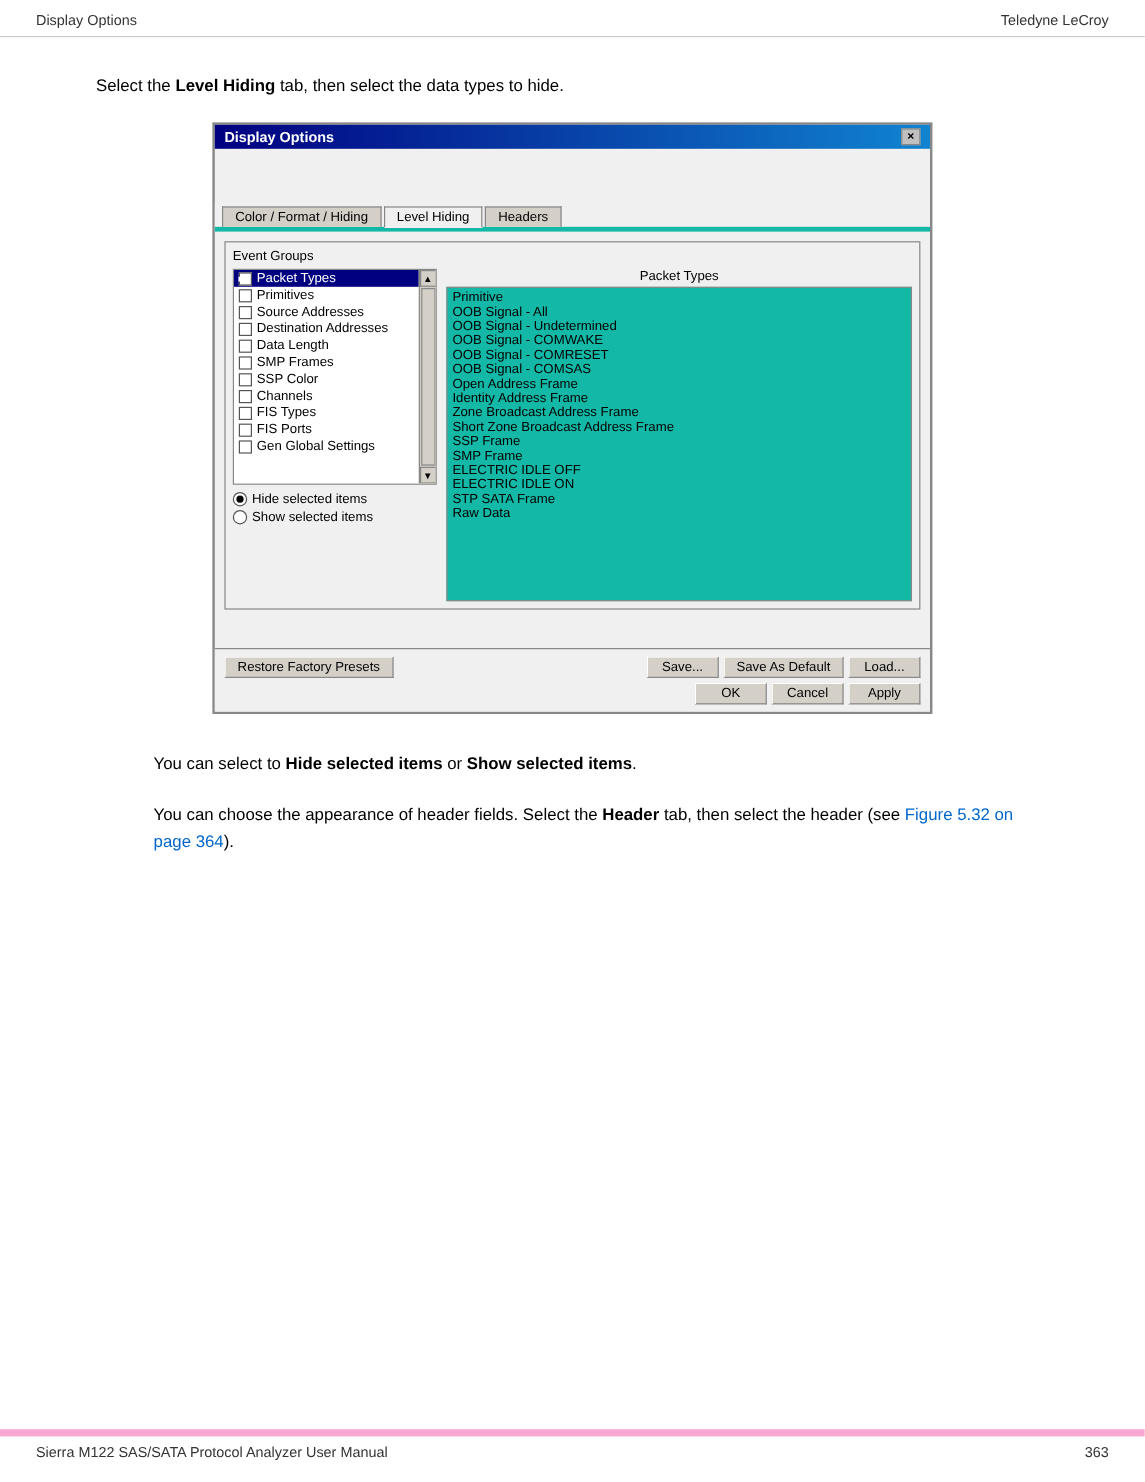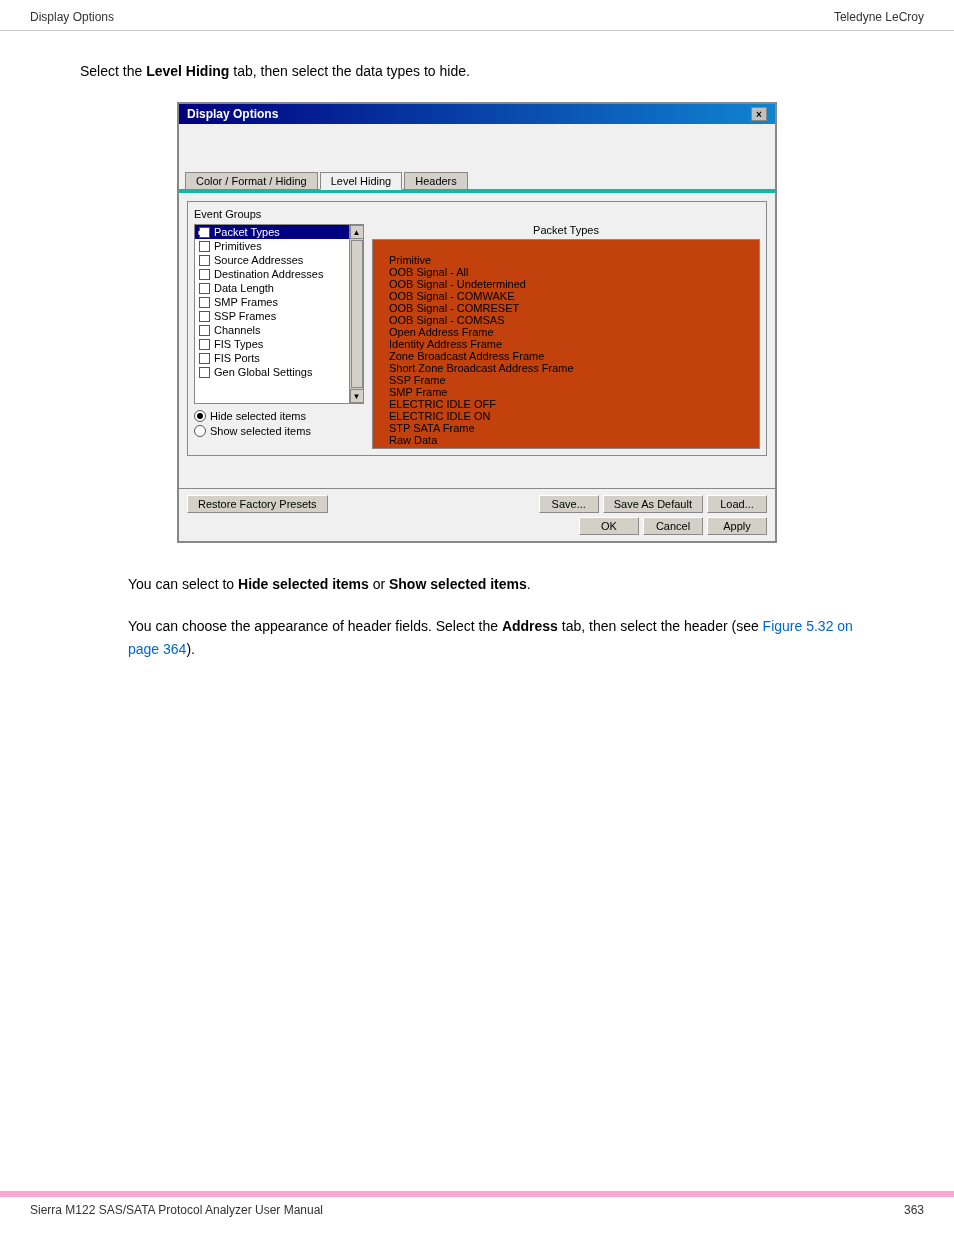--- a/index.html
+++ b/index.html
@@ -240,24 +240,24 @@
     }
 
     .packet-types-label {
       font-size: 11px;
       text-align: center;
       margin-bottom: 3px;
     }
 
     .packet-listbox {
       border: 1px solid #888;
-      background: #c2410c;
-      height: 210px;
+      background: #14b8a6;
+      height: 262px;
       overflow: hidden;
-      padding: 14px;
+      padding: 2px;
     }
 
     .packet-item {
       font-size: 11px;
       padding: 0 2px;
       white-space: nowrap;
     }
 
     
     .dialog-footer {
@@ -389,21 +389,21 @@
                 <div class="listbox-item">
                   <div class="checkbox-small"></div>
                   <span>Data Length</span>
                 </div>
                 <div class="listbox-item">
                   <div class="checkbox-small"></div>
                   <span>SMP Frames</span>
                 </div>
                 <div class="listbox-item">
                   <div class="checkbox-small"></div>
-                  <span>SSP Frames</span>
+                  <span>SSP Color</span>
                 </div>
                 <div class="listbox-item">
                   <div class="checkbox-small"></div>
                   <span>Channels</span>
                 </div>
                 <div class="listbox-item">
                   <div class="checkbox-small"></div>
                   <span>FIS Types</span>
                 </div>
                 <div class="listbox-item">
@@ -474,21 +474,21 @@
         <button class="btn">Apply</button>
       </div>
     </div>
   </div>
 
   <div class="body-section">
     <span>You can select to </span><strong>Hide selected items</strong><span> or </span><strong>Show selected items</strong><span>.</span>
   </div>
 
   <div class="body-section">
-    <span>You can choose the appearance of header fields. Select the </span><strong>Address</strong><span> tab, then select the header (see </span><a href="#">Figure 5.32 on page 364</a><span>).</span>
+    <span>You can choose the appearance of header fields. Select the </span><strong>Header</strong><span> tab, then select the header (see </span><a href="#">Figure 5.32 on page 364</a><span>).</span>
   </div>
 
 </div>
 
 <div class="page-footer">
   <span>Sierra M122 SAS/SATA Protocol Analyzer User Manual</span>
   <span>363</span>
 </div>
 
 </body></html>

